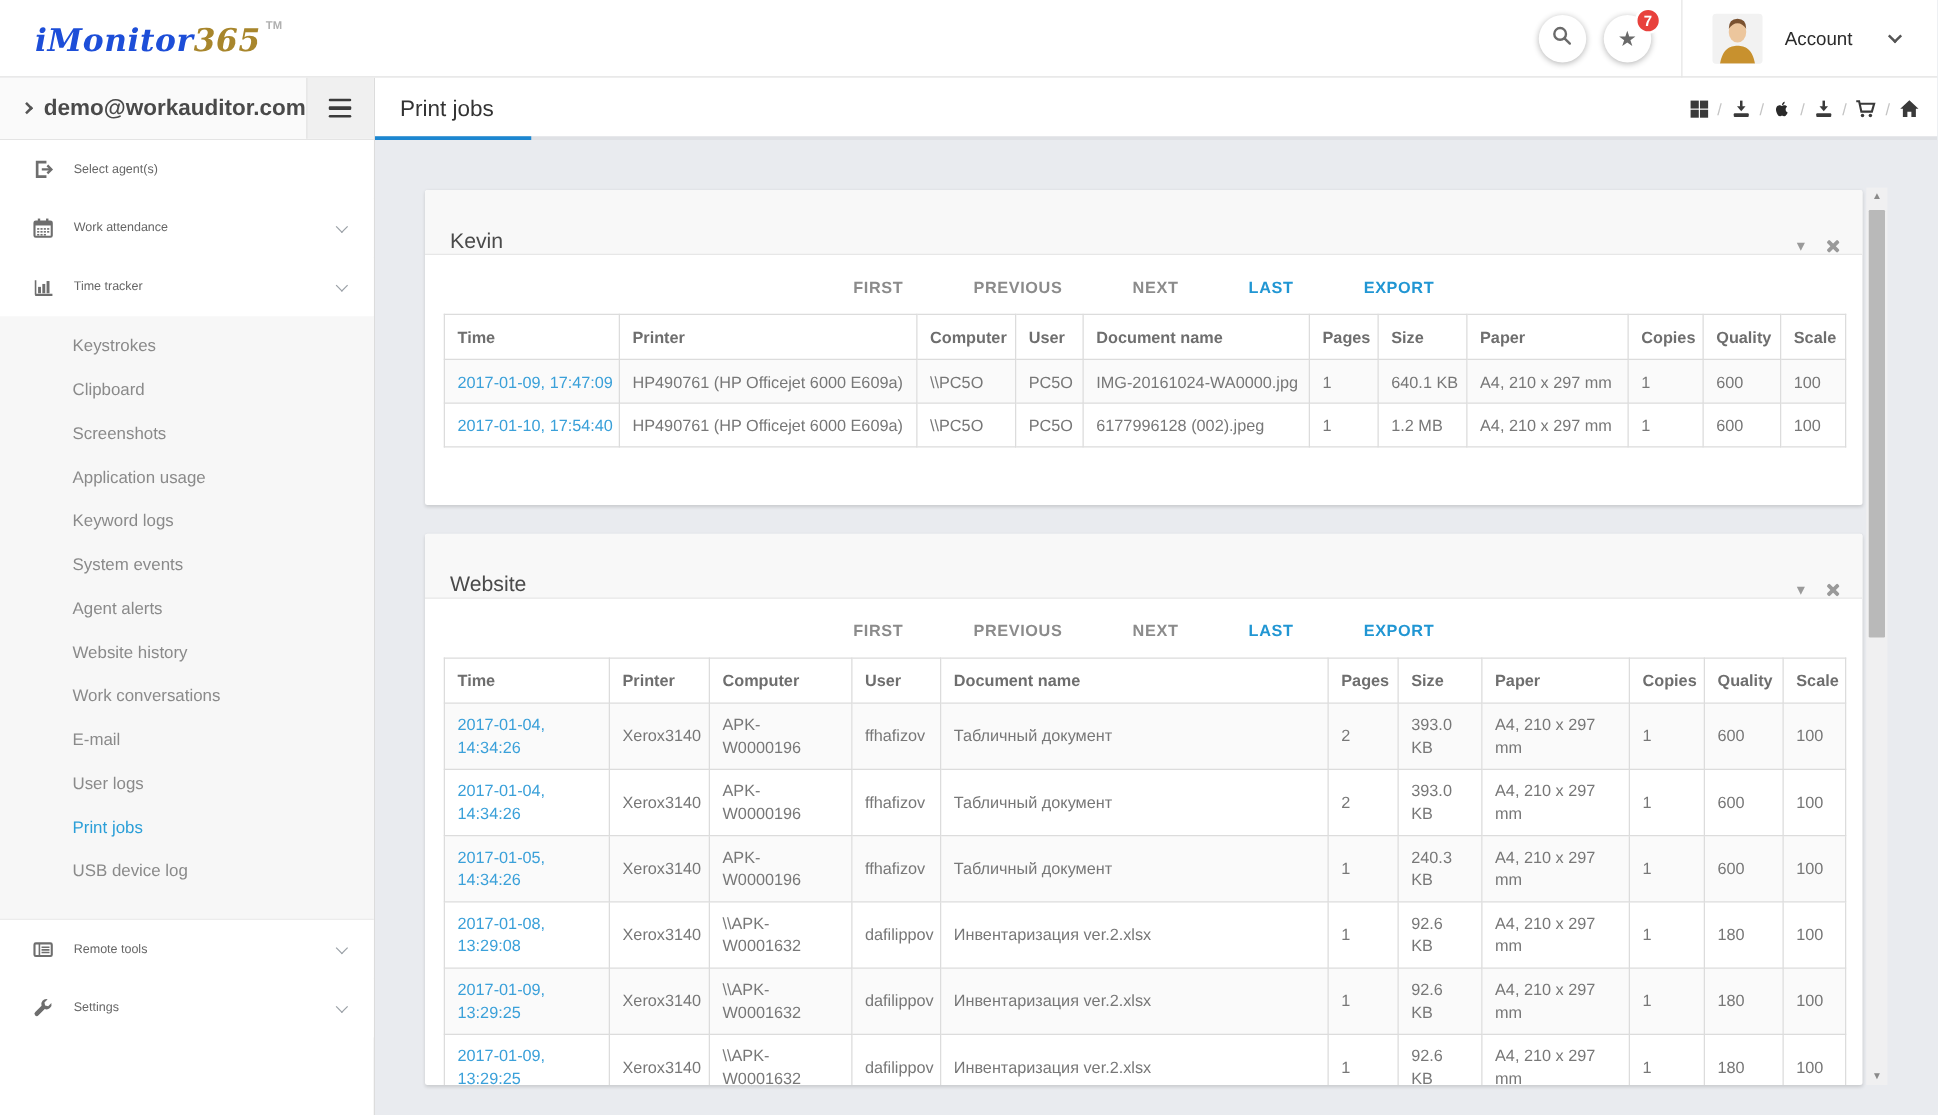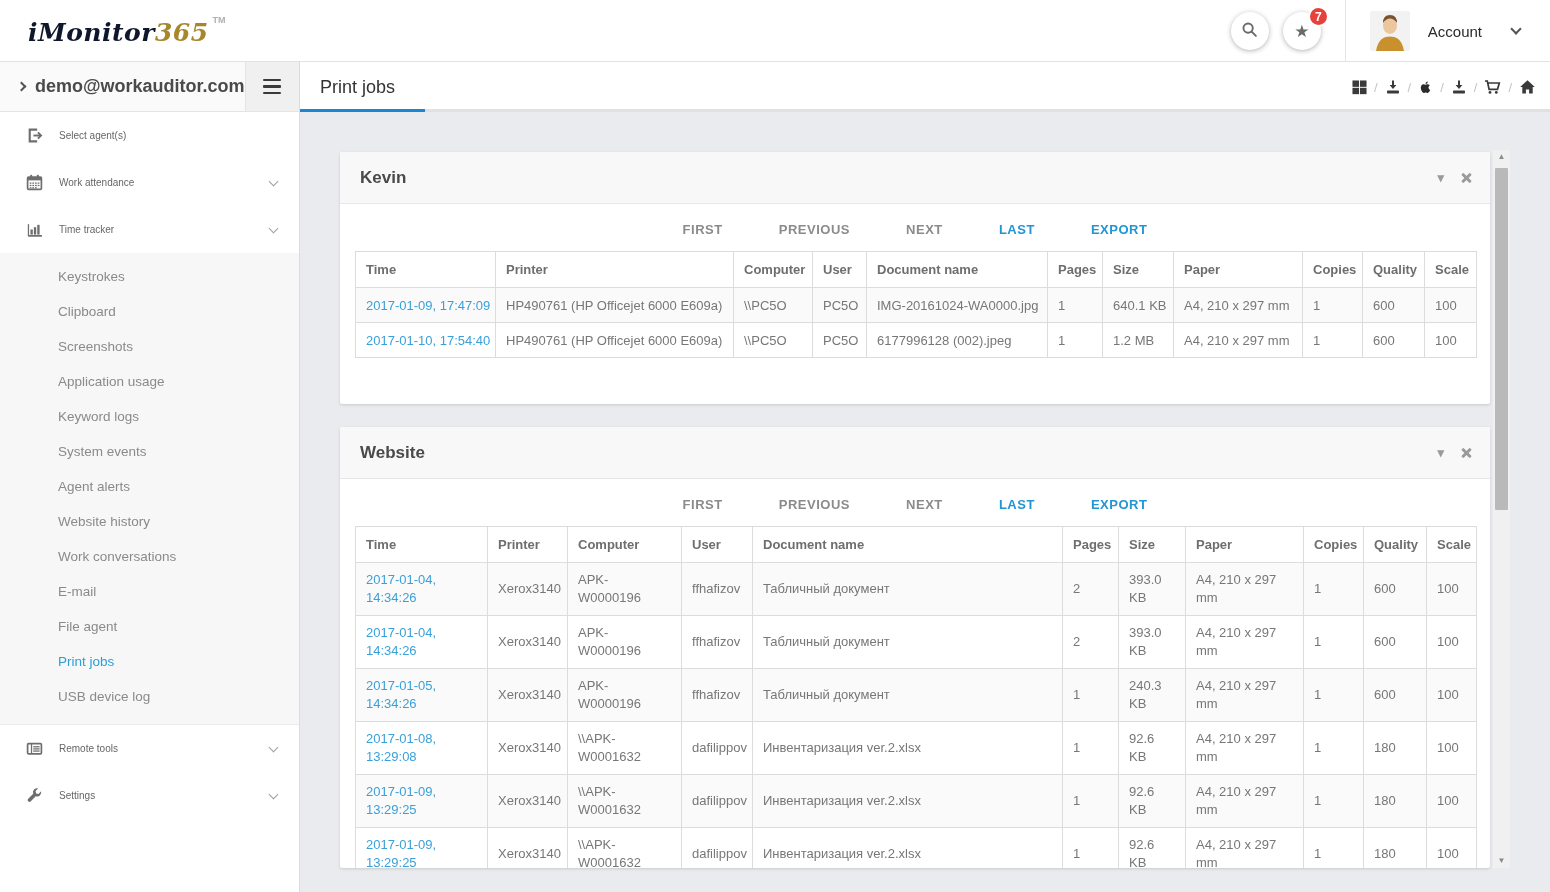--- a/index.html
+++ b/index.html
@@ -4,21 +4,21 @@
 <style>
   * { margin:0; padding:0; box-sizing:border-box; }
   html,body { width:1550px; height:892px; overflow:hidden;
     font-family:"Liberation Sans", sans-serif; background:#e9ebef; color:#555; }
 
   
   .top-header { position:relative; height:62px; background:#fff;
     border-bottom:1px solid #e2e2e2; display:flex; align-items:center; z-index:30; }
   .logo { margin-left:28px; font-family:"DejaVu Serif", serif; font-style:italic;
     font-weight:bold; font-size:25px; letter-spacing:.5px; cursor:default; }
-  .logo .p1 { color:#0f172a; }
+  .logo .p1 { color:#1d4ed8; }
   .logo .p2 { color:#a8862c; }
   .logo .tm { font-family:"Liberation Sans",sans-serif; font-style:normal; font-weight:bold;
     font-size:9px; color:#b0b0b0; vertical-align:18px; margin-left:4px; letter-spacing:0; }
   .header-right { position:absolute; right:0; top:0; height:62px; display:flex; align-items:center; }
   .circle-btn { position:relative; width:38px; height:38px; border-radius:50%; background:#fff;
     box-shadow:0 1px 5px rgba(0,0,0,.3); display:flex; align-items:center; justify-content:center;
     margin-right:14px; cursor:pointer; }
   .star-glyph { font-size:17px; color:#6a6a6a; line-height:1; }
   .badge { position:absolute; top:-6px; right:-8px; min-width:21px; height:21px; border-radius:50%;
     background:#e8413c; border:2px solid #fff; color:#fff; font-size:12px; font-weight:bold;
@@ -46,21 +46,21 @@
   .burger-box i { display:block; width:18px; height:2.5px; background:#3a3a3a; border-radius:1px; }
   .menu-item { height:47px; display:flex; align-items:center; padding:0 22px 0 26px;
     font-size:10px; color:#666; cursor:pointer; background:#fff; }
   .menu-item .mi-icon { width:17px; height:17px; margin-right:16px; flex:none; }
   .menu-item .mi-label { flex:1; }
   .menu-item .chev-dn { width:7px; height:7px; border-right:1.5px solid #9aa0a6;
     border-bottom:1.5px solid #9aa0a6; transform:rotate(45deg); margin-top:-3px; }
   .menu-item .chev-up { width:7px; height:7px; border-right:1.5px solid #9aa0a6;
     border-bottom:1.5px solid #9aa0a6; transform:rotate(-135deg); margin-top:3px; }
   .menu-item.expanded { background:#f4f4f4; }
-  .submenu { background:#f7f7f7; padding:6px 0 10px 0; border-bottom:1px solid #ececec; }
+  .submenu { background:#f7f7f7; padding:6px 0 21px 0; border-bottom:1px solid #ececec; }
   .sub-item { height:35px; line-height:35px; padding-left:58px; font-size:13.5px;
     color:#8a8a8a; cursor:pointer; }
   .sub-item.active { color:#2b9fd8; }
 
   
   .content { flex:1; display:flex; flex-direction:column; position:relative; }
   .content-header { position:relative; height:50px; background:#fff; display:flex; align-items:center; flex:none; }
   .content-header::after { content:""; position:absolute; left:0; right:0; bottom:0; height:3px; background:#dfe1e5; }
   .page-title { font-size:18px; color:#333; margin-left:20px; }
   .tab-underline { position:absolute; left:0; bottom:0; width:125px; height:3px; background:#1c87d1; z-index:2; }
@@ -69,21 +69,21 @@
   .ch-icons svg { display:block; cursor:pointer; }
 
   .scroll-area { position:relative; flex:1; background:#e9ebef; overflow:hidden; }
 
   
   .panel { background:#fff; border-radius:2px; box-shadow:0 1px 3px rgba(0,0,0,.14);
     margin-left:40px; width:1150px; overflow:hidden; }
   .panel.kevin { margin-top:40px; height:252px; }
   .panel.cristina { margin-top:23px; height:441px; }
   .panel-header { height:52px; background:#f8f8f8; border-bottom:1px solid #e7e7e7;
-    display:flex; align-items:center; padding:0 18px 0 20px;font-weight:bold; }
+    display:flex; align-items:flex-end; padding:0 18px 0 20px; }
   .panel-title { font-size:17px; color:#4a4a4a; flex:1; }
   .panel-tools { display:flex; align-items:center; gap:16px; }
   .tri-dn { color:#9a9a9a; font-size:13px; cursor:pointer; line-height:1; }
   .x-icon { position:relative; width:12px; height:12px; cursor:pointer; }
   .x-icon::before,.x-icon::after { content:""; position:absolute; left:5px; top:0; width:3px; height:12px;
     background:#9a9a9a; border-radius:1px; }
   .x-icon::before { transform:rotate(45deg); }
   .x-icon::after { transform:rotate(-45deg); }
 
   .pagination { text-align:center; padding:18px 0 14px 0; font-size:13px; font-weight:bold;
@@ -220,21 +220,21 @@
         <div class="sub-item">Keystrokes</div>
         <div class="sub-item">Clipboard</div>
         <div class="sub-item">Screenshots</div>
         <div class="sub-item">Application usage</div>
         <div class="sub-item">Keyword logs</div>
         <div class="sub-item">System events</div>
         <div class="sub-item">Agent alerts</div>
         <div class="sub-item">Website history</div>
         <div class="sub-item">Work conversations</div>
         <div class="sub-item">E-mail</div>
-        <div class="sub-item">File agent</div>
+        <div class="sub-item">User logs</div>
         <div class="sub-item active">Print jobs</div>
         <div class="sub-item">USB device log</div>
       </div>
 
     <div class="menu-item">
       <span class="mi-icon">
         <svg width="17" height="17" viewBox="0 0 16 16">
             <rect x="1.5" y="3.5" width="13" height="9.5" rx="1" fill="none" stroke="#6e6e6e" stroke-width="1.6"></rect>
             <line x1="5.2" y1="3.5" x2="5.2" y2="13" stroke="#6e6e6e" stroke-width="1.2"></line>
             <line x1="6.8" y1="6.4" x2="12.8" y2="6.4" stroke="#6e6e6e" stroke-width="1.2"></line>

